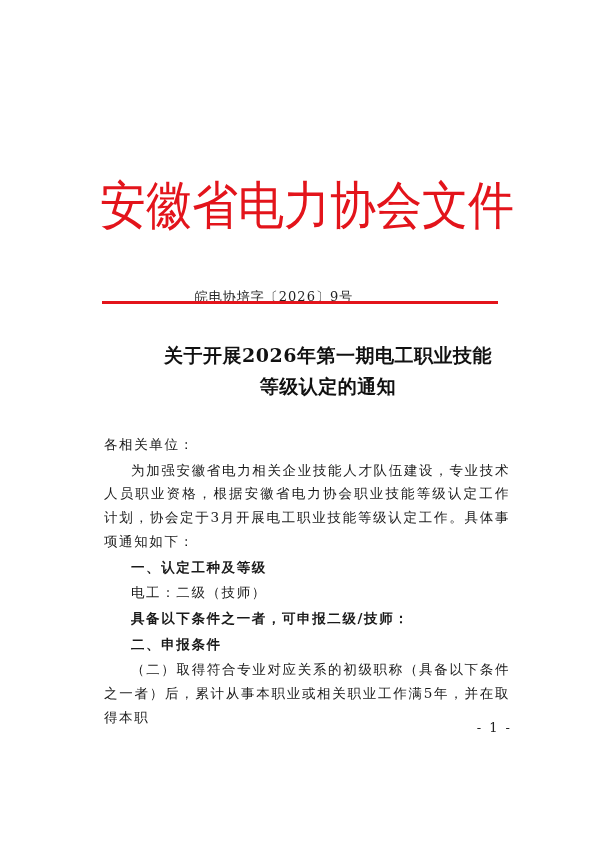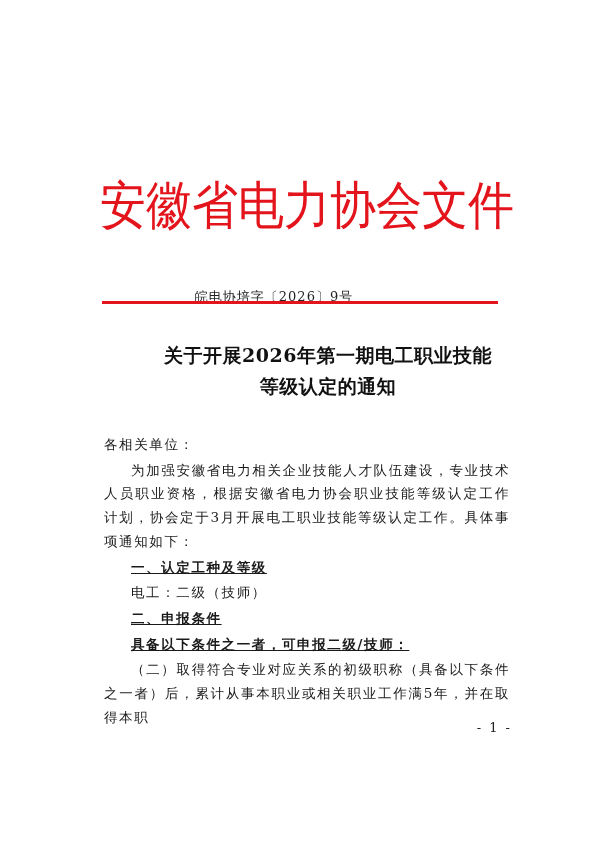--- a/index.html
+++ b/index.html
@@ -77,21 +77,21 @@
       line-height: 23.7px;
       color: #1a1a1a;
       letter-spacing: 1.6px;
     }
     .body-text p {
       margin: 2px;
       text-align: justify;
       text-align-last: left;
     }
     .indent { text-indent: 2em; }
-    .bold { font-weight: bold; text-decoration: underline; }
+    .bold { font-weight: bold; }
     .page-number {
       position: absolute;
       right: 88px;
       top: 720px;
       font-size: 13px;
       letter-spacing: 2px;
       color: #222;
     }
   </style>
 </head>
@@ -118,20 +118,20 @@
   <div class="title">
     <div>关于开展2026年第一期电工职业技能</div>
     <div>等级认定的通知</div>
   </div>
 
   <div class="body-text">
     <p>各相关单位：</p>
     <p class="indent">为加强安徽省电力相关企业技能人才队伍建设，专业技术人员职业资格，根据安徽省电力协会职业技能等级认定工作计划，协会定于3月开展电工职业技能等级认定工作。具体事项通知如下：</p>
     <p class="indent bold">一、认定工种及等级</p>
     <p class="indent">电工：二级（技师）</p>
+    <p class="indent bold">具备以下条件之一者，可申报二级/技师：</p>
     <p class="indent bold">二、申报条件</p>
-    <p class="indent bold">具备以下条件之一者，可申报二级/技师：</p>
     <p class="indent">（二）取得符合专业对应关系的初级职称（具备以下条件之一者）后，累计从事本职业或相关职业工作满5年，并在取得本职</p>
   </div>
 
   <div class="page-number">- 1 -</div>
 
 </div>
 
 </body></html>

